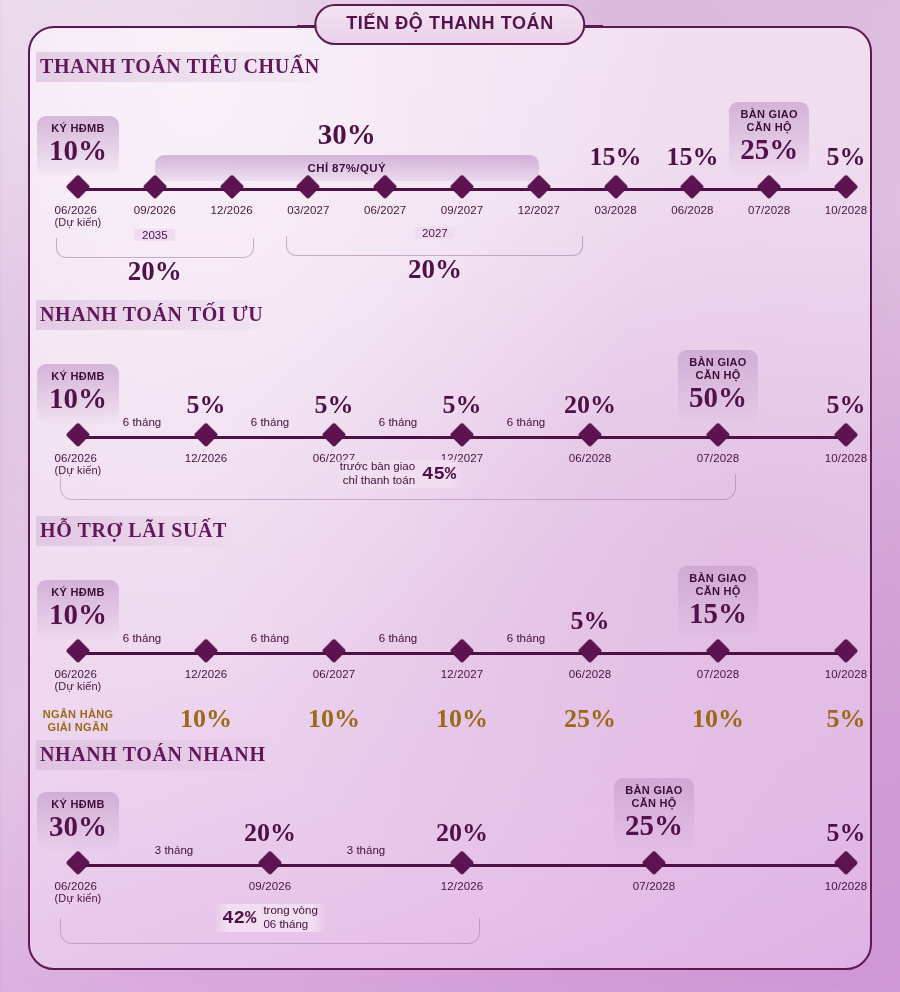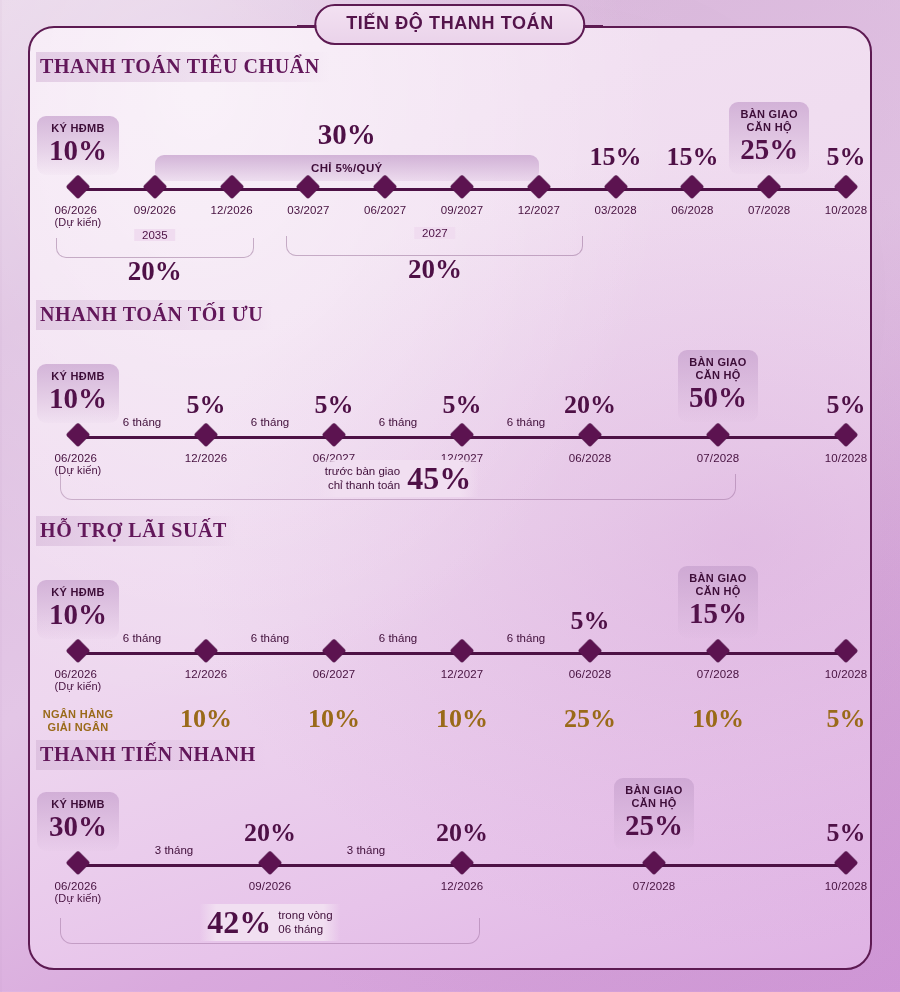--- a/index.html
+++ b/index.html
@@ -98,21 +98,21 @@
   .yb-val { position:absolute; top:18px; left:50%; transform:translateX(-50%);
             color:#4e1046; font-family:"Liberation Serif", serif; font-weight:700; font-size:27px;}
 
   
   .nb { position:absolute; height:26px; border:1.5px solid rgba(120,70,118,.32);
         border-top:none; border-radius:0 0 12px 12px; }
   .nb-body { position:absolute; top:-14px; left:50%; transform:translateX(-50%);
              display:flex; align-items:center; gap:7px; white-space:nowrap; padding:0 8px;
              background:linear-gradient(90deg, rgba(240,220,240,0), #f1dff1 12%, #f1dff1 88%, rgba(240,220,240,0)); }
   .nb-txt { color:#3f0e39; font-size:11.5px; line-height:1.2; text-align:right; }
-  .nb-val { color:#4e1046; font-family:Liberation Serif, serif; font-weight:700; font-size:32px; }
+  .nb-val { color:#4e1046; font-family:Liberation Mono, monospace; font-weight:700; font-size:19px; }
   .nb-body.lead .nb-txt { text-align:left; }
 
   
   .bank { position:absolute; left:0; right:0; }
   .bank-lab { position:absolute; transform:translateX(-50%); text-align:center;
               color:#9a6a19; font-size:11px; font-weight:700; line-height:1.2; letter-spacing:.3px; }
   .bank-val { position:absolute; transform:translateX(-50%);
               color:#9a6a19; font-family:"Liberation Serif", serif; font-weight:700; font-size:26px; }
 </style>
 </head>
@@ -123,21 +123,21 @@
 
   <div class="title-wing wl"></div>
   <div class="title-wing wr"></div>
   <div class="title-pill">TIẾN ĐỘ THANH TOÁN</div>
 
   <div class="frame">
     <div class="frame-inner" id="sections-root">
         <div class="section" style="top: 24px;"><div class="sec-head">THANH TOÁN TIÊU CHUẨN</div><div class="tl" style="top: 136px;">
             <div class="tl-line" style="left: 48px; width: 768px;"></div>
             <div class="qbar" style="left: 124.8px; width: 384px; top: -33px;">
-              <span>CHỈ 5%/QUÝ</span>
+              <span>CHỈ 87%/QUÝ</span>
             </div>
             <div class="pct big" style="left: 316.8px; top: -70px;">30%</div>
             <div class="pct med" style="left: 585.6px; top: -46px;">15%</div>
             <div class="pct med" style="left: 662.4px; top: -46px;">15%</div>
             <div class="pct med" style="left: 816px; top: -46px;">5%</div>
             <div class="badge" style="left: 48px; top: -72px; min-width: 82px;">
               <div class="cap">KÝ HĐMB</div>
               <div class="val">10%</div>
             </div>
             <div class="badge" style="left: 739.2px; top: -86px; min-width: 80px;">
@@ -343,21 +343,21 @@
             </div>
           </div><div class="bank" style="top: 188px;">
             <div class="bank-lab" style="left: 48px; top: 4px;">NGÂN HÀNG<br>GIẢI NGÂN</div>
             <div class="bank-val" style="left: 176px; top: 0px;">10%</div>
             <div class="bank-val" style="left: 304px; top: 0px;">10%</div>
             <div class="bank-val" style="left: 432px; top: 0px;">10%</div>
             <div class="bank-val" style="left: 560px; top: 0px;">25%</div>
             <div class="bank-val" style="left: 688px; top: 0px;">10%</div>
             <div class="bank-val" style="left: 816px; top: 0px;">5%</div>
           </div></div>
-        <div class="section" style="top: 712px;"><div class="sec-head">THANH TIẾN NHANH</div><div class="tl" style="top: 124px;">
+        <div class="section" style="top: 712px;"><div class="sec-head">NHANH TOÁN NHANH</div><div class="tl" style="top: 124px;">
             <div class="tl-line" style="left: 48px; width: 768px;"></div>
             <div class="pct med" style="left: 240px; top: -46px;">20%</div>
             <div class="pct med" style="left: 432px; top: -46px;">20%</div>
             <div class="pct med" style="left: 816px; top: -46px;">5%</div>
             <div class="gap" style="left: 144px; top: -20px;">3 tháng</div>
             <div class="gap" style="left: 336px; top: -20px;">3 tháng</div>
             <div class="badge" style="left: 48px; top: -72px; min-width: 82px;">
               <div class="cap">KÝ HĐMB</div>
               <div class="val">30%</div>
             </div>

